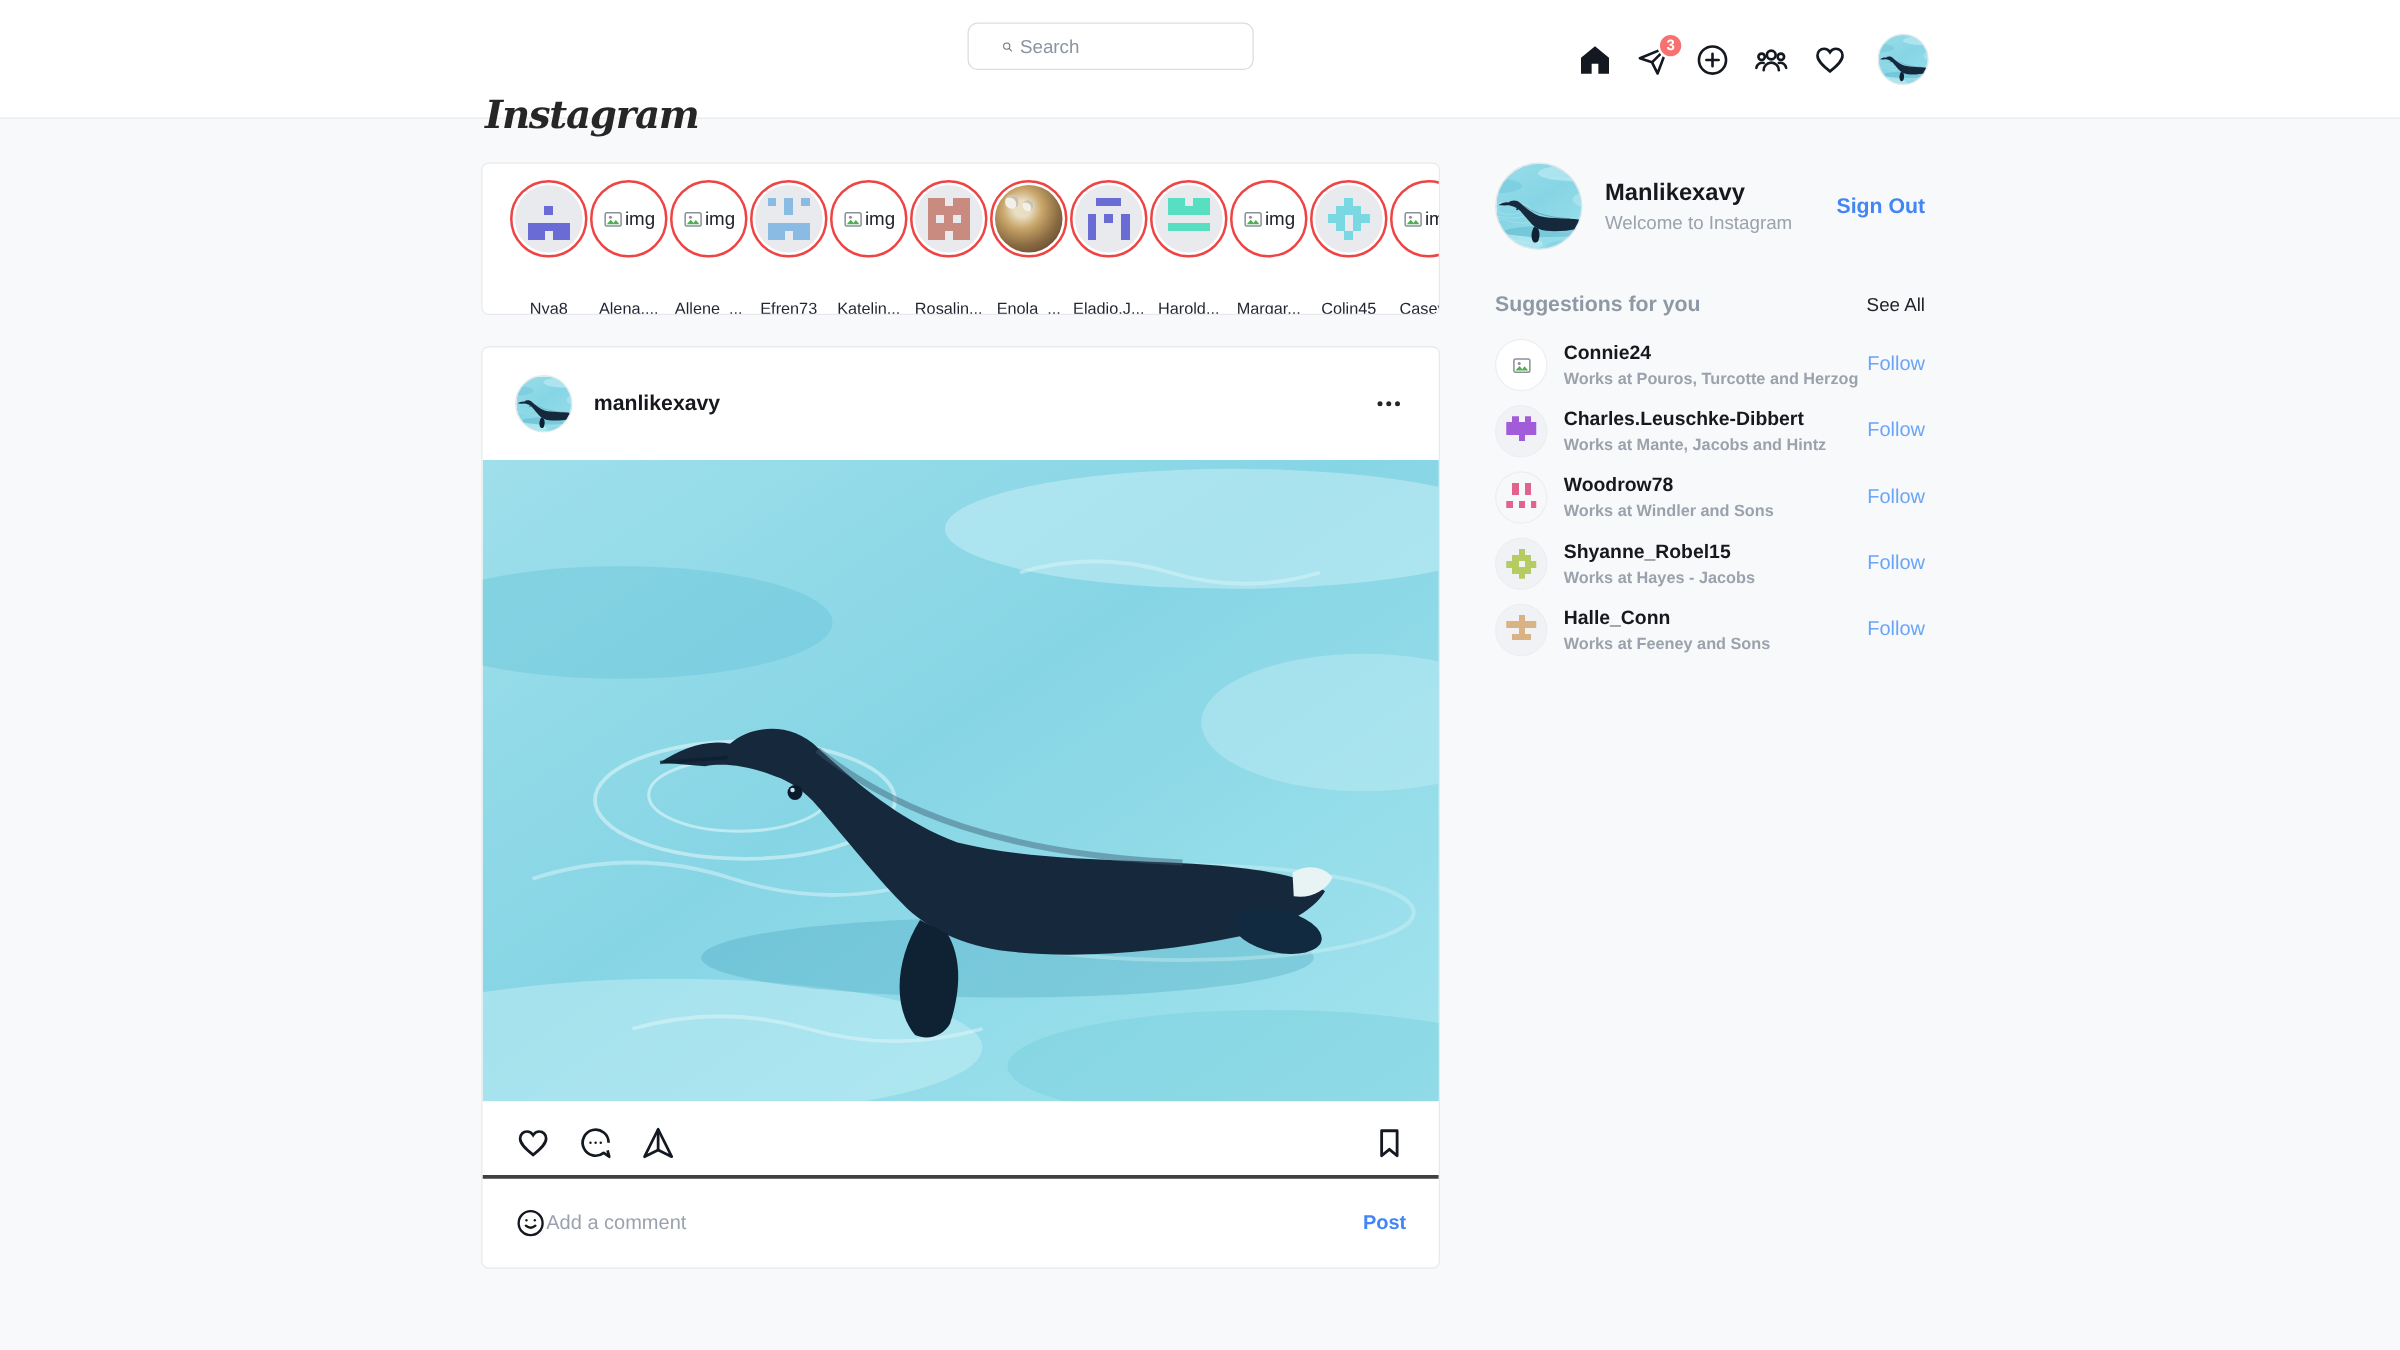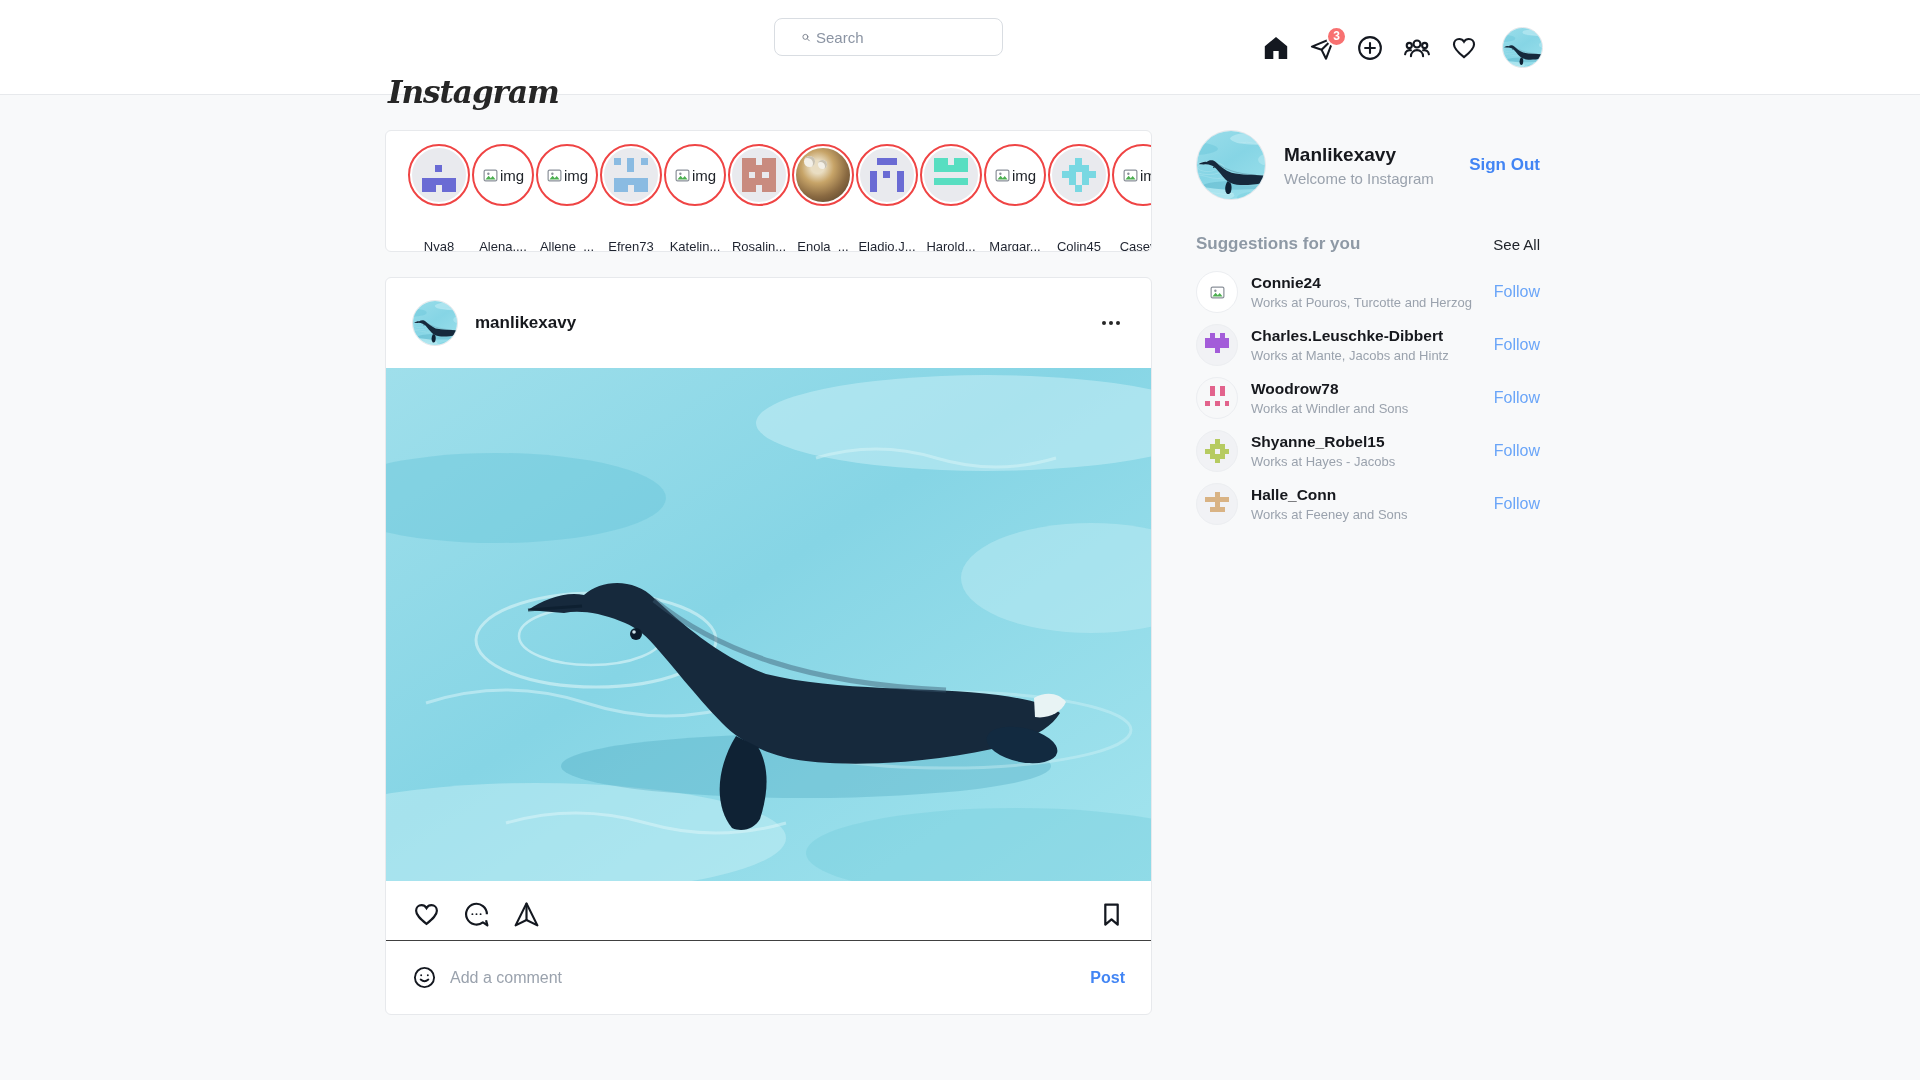--- a/index.html
+++ b/index.html
@@ -52,21 +52,21 @@
   .post-avatar { width:46px; height:46px; border-radius:50%; overflow:hidden; border:1px solid #e4e7ea; }
   .post-username { font-size:17px; font-weight:bold; color:#16181d; }
   .post-menu { margin-left:auto; cursor:pointer; width:28px; height:28px; display:flex; align-items:center; justify-content:center; }
   .post-image { width:767px; height:513px; display:block; cursor:pointer; }
   .post-actions { display:flex; align-items:center; gap:21px; padding:19px 26px 11px 26px; }
   .act { width:29px; height:29px; cursor:pointer; }
   .act svg { width:100%; height:100%; }
   .act.bookmark { margin-left:auto; width:27px; height:27px; }
   .post-caption { padding:7px 26px 17px 26px; font-size:16px; color:#16181d; }
   .post-caption b { margin-right:9px; }
-  .comment-row { border-top:1px solid #404040; height:74px; display:flex; align-items:center; padding:0 26px; gap:13px; }
+  .comment-row { border-top:3px solid #404040; height:74px; display:flex; align-items:center; padding:0 26px; }
   .comment-row input { flex:1; border:none; outline:none; font-size:16px; color:#374151;
                        font-family:"Liberation Sans", sans-serif; background:transparent; }
   .comment-row input::placeholder { color:#9aa2ad; }
   .post-btn { color:var(--accent,#4285f4); font-weight:bold; font-size:16px; cursor:pointer; }
 
   
   .sidebar { position:absolute; left:1196px; top:130px; width:344px; }
   .profile-row { display:flex; align-items:center; gap:18px; }
   .profile-avatar { width:70px; height:70px; border-radius:50%; overflow:hidden; border:1px solid #e2e6ea; flex:0 0 70px; }
   .profile-name { font-size:19px; font-weight:bold; color:#16181d; }
@@ -75,21 +75,21 @@
   .sug-header { display:flex; align-items:center; margin-top:34px; }
   .sug-title { font-size:17px; font-weight:bold; color:#8e99a5; }
   .see-all { margin-left:auto; font-size:15px; color:#20242a; cursor:pointer;text-align:right; }
   .sug-list { margin-top:17px; display:flex; flex-direction:column; gap:11px; }
   .sug-row { display:flex; align-items:center; gap:13px; height:42px; }
   .sug-avatar { width:42px; height:42px; border-radius:50%; overflow:hidden; flex:0 0 42px;
                 display:flex; align-items:center; justify-content:center; border:1px solid #eceef1; position:relative; }
   .sug-avatar svg.identicon { width:62%; height:62%; }
   .sug-text { min-width:0; }
   .sug-name { font-size:15.5px; font-weight:bold; color:#16181d; cursor:pointer; white-space:nowrap; }
-  .sug-sub { font-size:13px; color:#9aa2ad; margin-top:3px; white-space:nowrap; }
+  .sug-sub { font-size:13px; color:#9aa2ad; margin-top:3px; white-space:nowrap;font-weight:bold; }
   .sug-follow { margin-left:auto; color:var(--follow,#6aa5f8); font-size:16px; cursor:pointer; flex:0 0 auto; }
   .hidden-defs { position:absolute; width:0; height:0; overflow:hidden; }
 </style>
 </head>
 <body>
 
 <svg class="hidden-defs" aria-hidden="true">
   <defs>
     <linearGradient id="waterGrad" x1="0" y1="0" x2="1" y2="1">
       <stop offset="0" stop-color="#9fdfeb"></stop>

